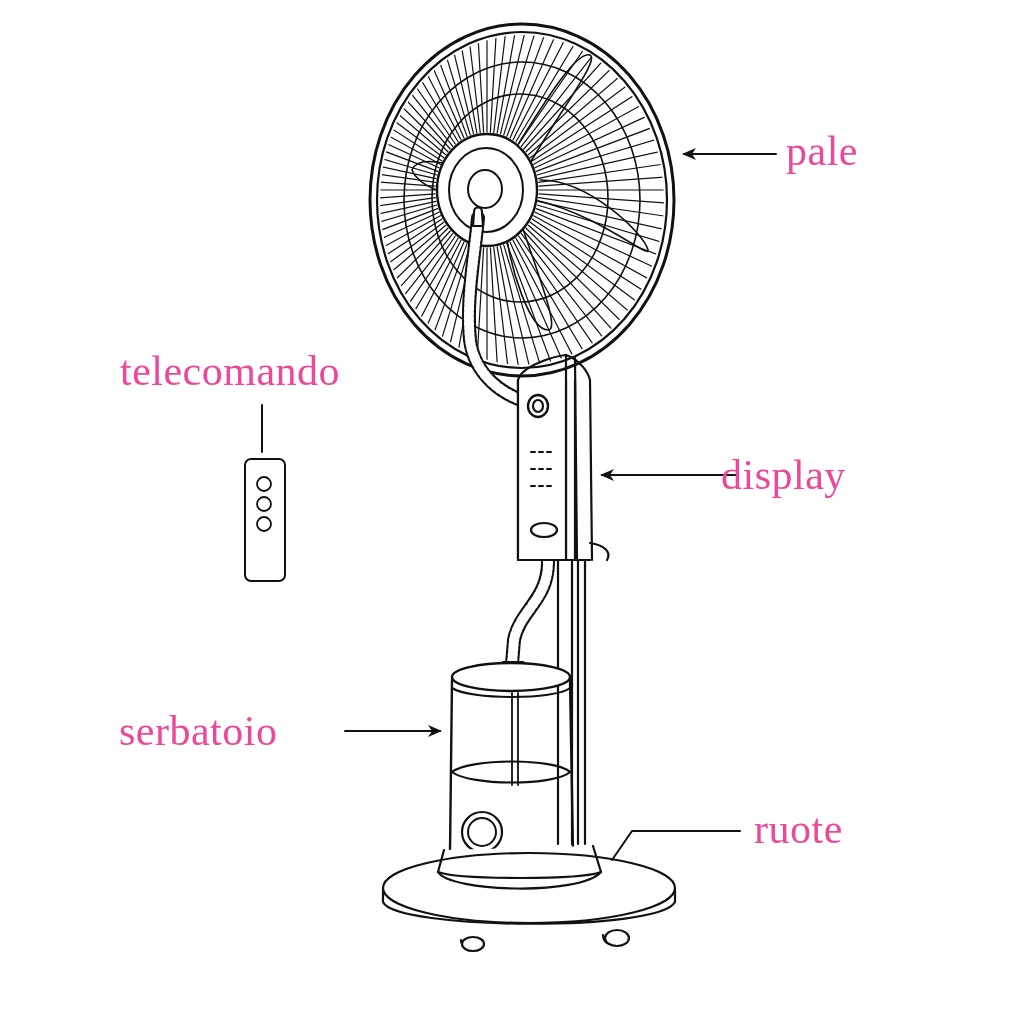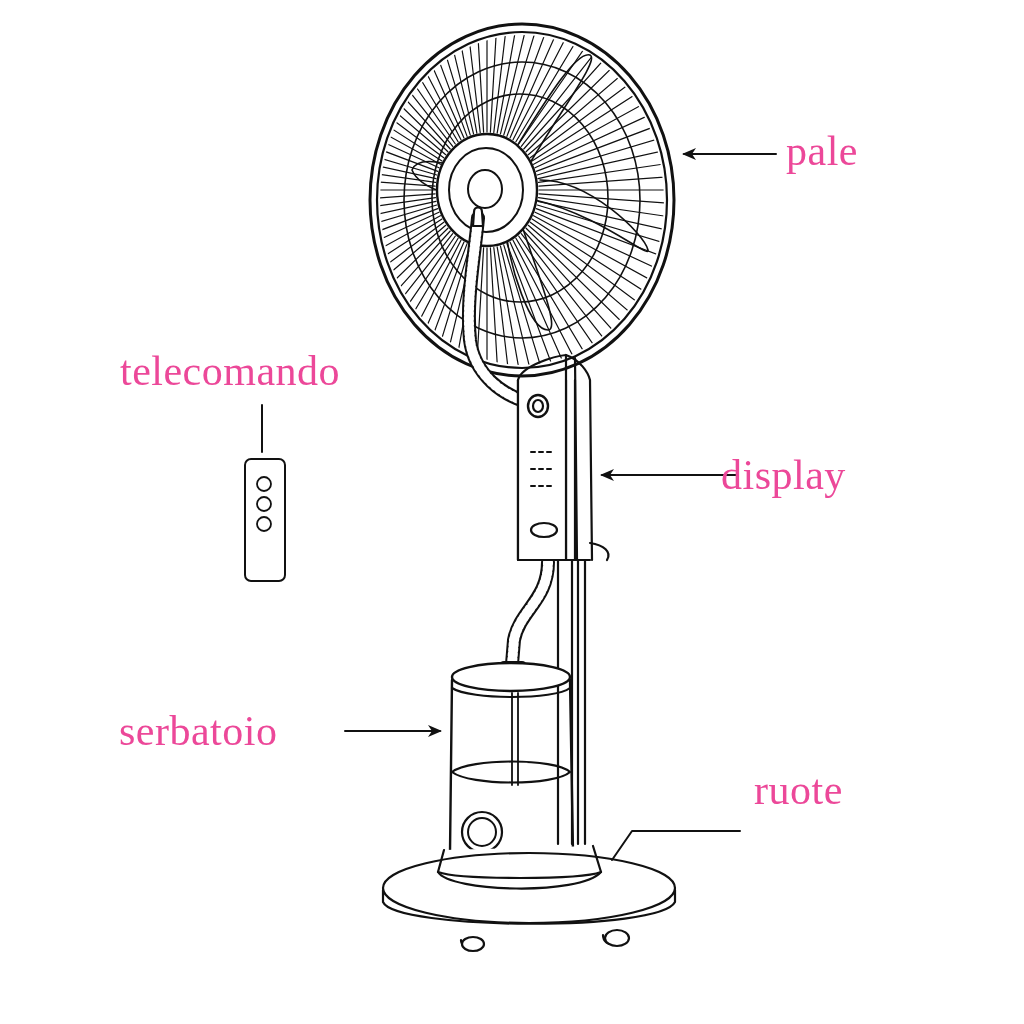--- a/index.html
+++ b/index.html
@@ -219,13 +219,13 @@
       <line x1="345" y1="731" x2="440" y2="731" marker-end="url(#arrow)"></line>
       <polyline points="740,831 632,831 612,860"></polyline>
     </g>
   </g>
 </svg>
 
 <div class="label" style="left:786px; top:130px;">pale</div>
 <div class="label" style="left:96px; top:350px;margin-left:24px;">telecomando</div>
 <div class="label" style="left:721px; top:454px;">display</div>
 <div class="label" style="left:119px; top:710px;">serbatoio</div>
-<div class="label" style="left:754px; top:769px;">ruote</div>
+<div class="label" style="left:754px; top:808px;">ruote</div>
 
 </body></html>

